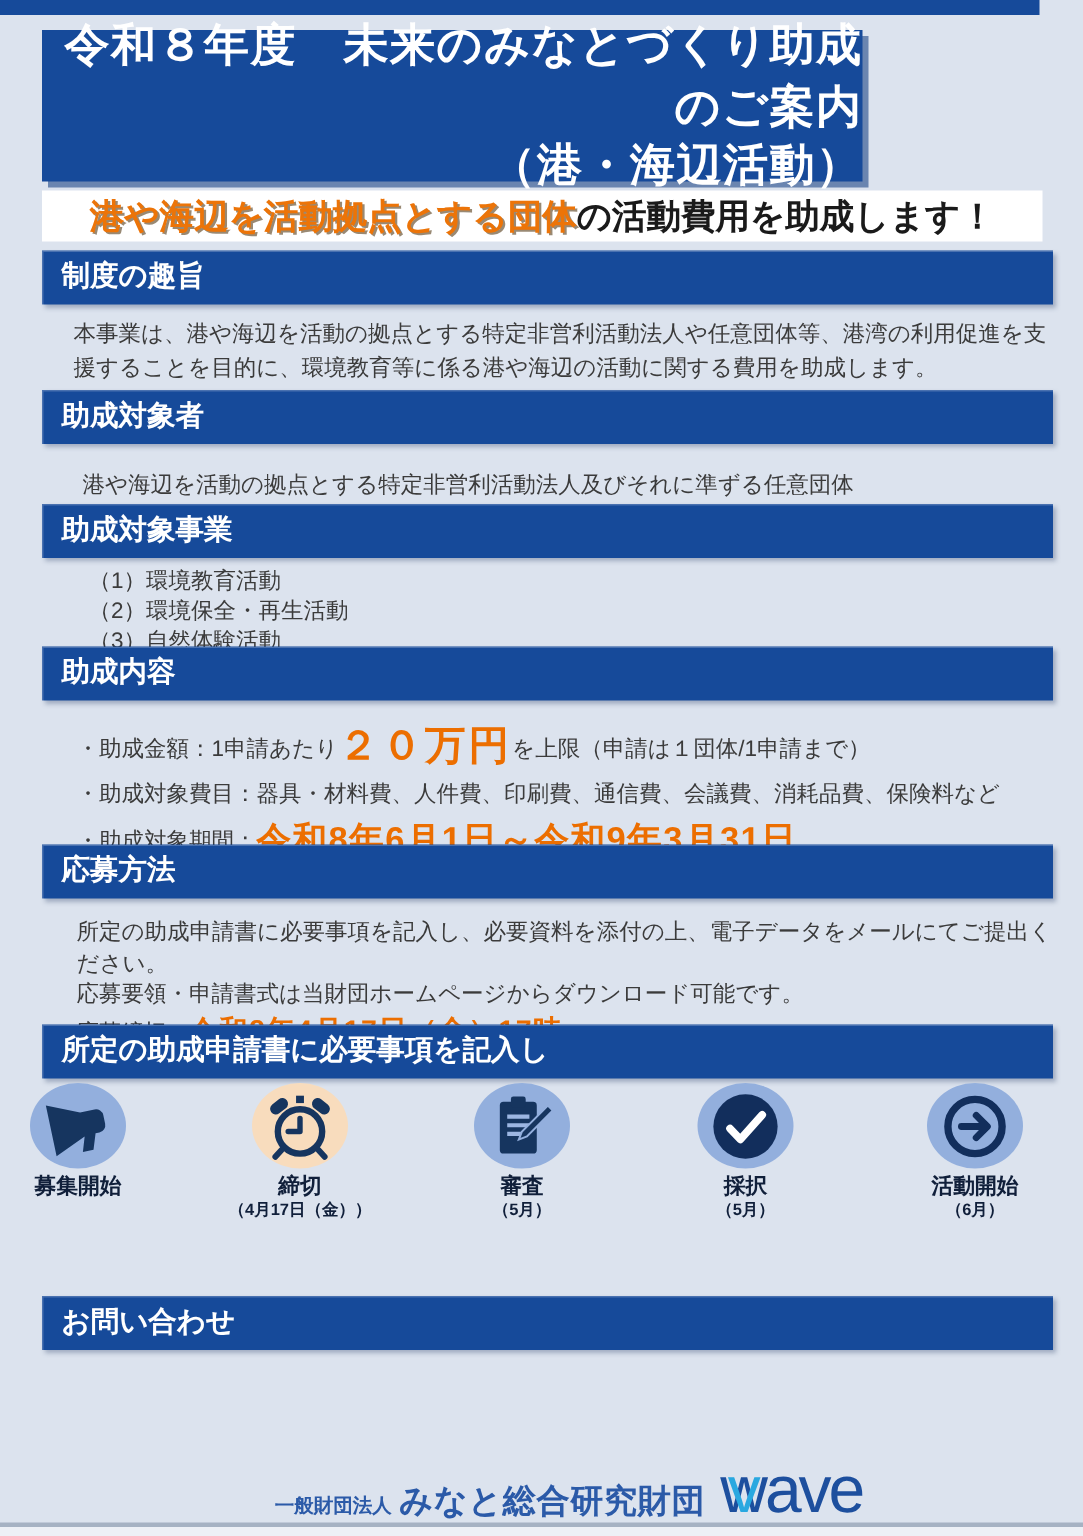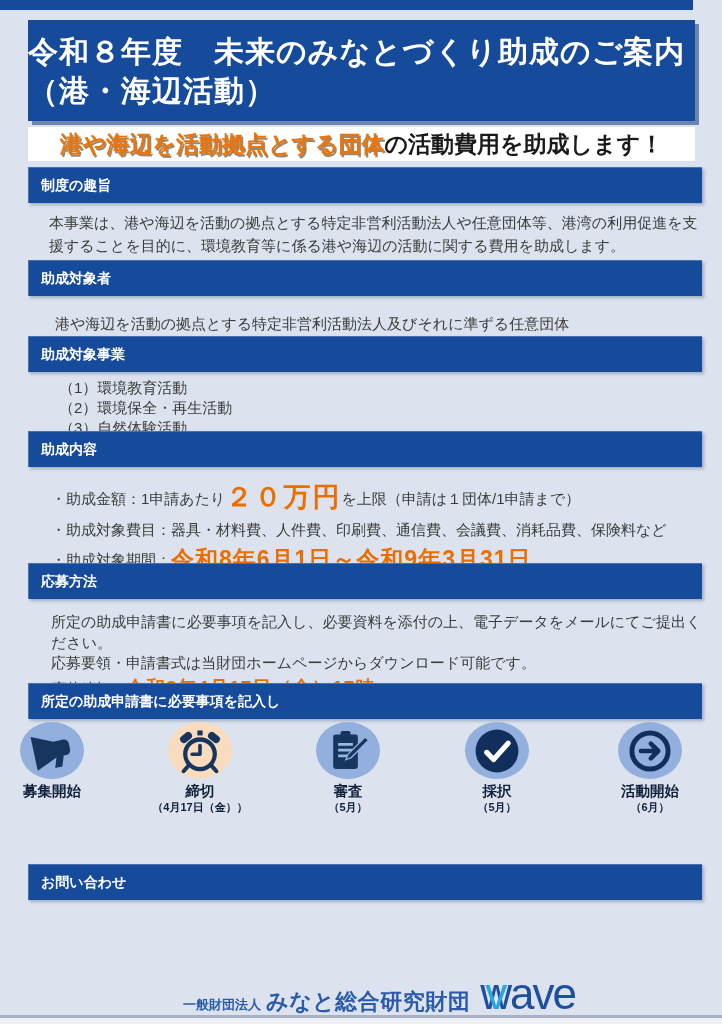--- a/index.html
+++ b/index.html
@@ -1,33 +1,33 @@
 <!DOCTYPE html>
 <html><head>
 <meta charset="utf-8">
 <style>
   html,body{margin:0;padding:0;}
   body{width:722px;height:1024px;background:#dce3ee;font-family:"Liberation Sans","DejaVu Sans",sans-serif;}
   .page{position:relative;width:722px;height:1024px;background:#dce3ee;overflow:hidden;}
 
   .top-strip{position:absolute;left:0;top:0;width:693px;height:10px;background:#164a9a;}
 
-  .banner{position:absolute;left:28px;top:20px;width:667px;height:101px;background:#164a9a;
+  .banner{position:absolute;left:28px;top:20px;width:547px;height:101px;background:#164a9a;
     box-shadow:4px 4px 0 rgba(13,56,125,0.55);display:flex;flex-direction:column;justify-content:center;
-    text-align:left;color:#fff;font-weight:bold;}
+    text-align:right;color:#fff;font-weight:bold;}
   .banner-line1{font-size:30px;line-height:1.35;letter-spacing:1px;}
   .banner-line2{font-size:30px;line-height:1.25;letter-spacing:1px;}
 
   .lead{position:absolute;left:28px;top:127px;width:667px;height:34px;background:#ffffff;
     text-align:center;font-size:23px;font-weight:bold;line-height:34px;white-space:nowrap;}
   .lead-hl{color:#ec7408;text-shadow:1.5px 1.5px 0 rgba(70,40,0,0.55);}
   .lead-rest{color:#1a1a1a;}
 
   .bar{position:absolute;left:28px;width:674px;height:36px;background:#164a9a;color:#fff;
-    font-size:14px;font-weight:bold;line-height:36px;padding-left:13px;box-sizing:border-box;
+    font-size:19px;font-weight:bold;line-height:36px;padding-left:13px;box-sizing:border-box;
     box-shadow:inset 1px 1px 0 rgba(255,255,255,0.22), 2px 2px 3px rgba(50,70,110,0.35);}
   .bar-purpose{top:167px;}
   .bar-target{top:260px;}
   .bar-projects{top:336px;}
   .bar-details{top:431px;}
   .bar-apply{top:563px;}
   .bar-schedule{top:683px;}
   .bar-contact{top:864px;}
 
   .body-text{position:absolute;color:#3b3b3b;font-size:15px;line-height:1.5;margin-left:11px;}

